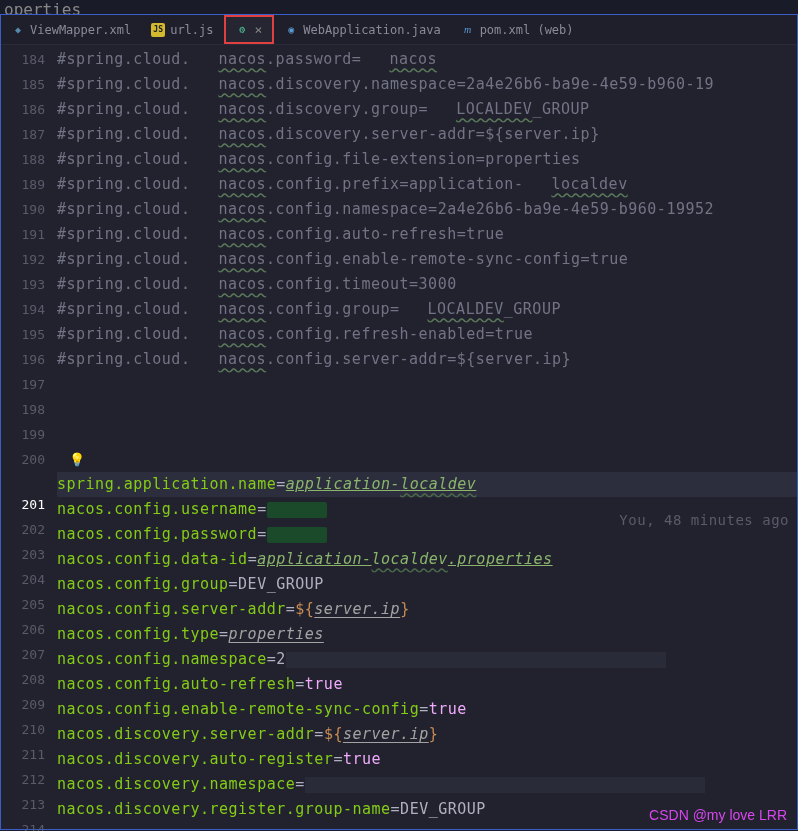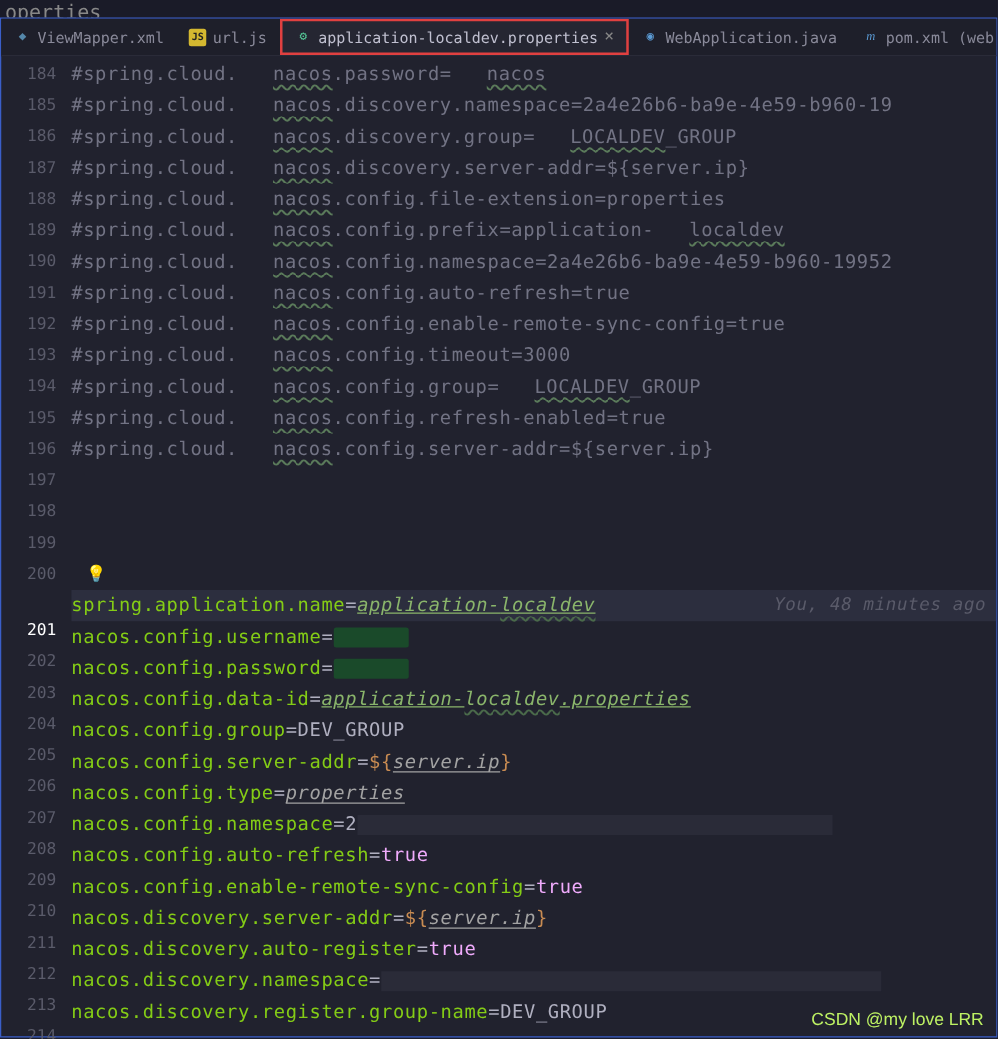--- a/index.html
+++ b/index.html
@@ -97,24 +97,24 @@
     .val-plain { color: #b0b0c0; }
     .val-green { color: #8ab56b; font-style: italic; text-decoration: underline; }
     .val-green-u { color: #8ab56b; font-style: italic; text-decoration: underline wavy #4a6a4a; text-underline-offset: 3px; }
     .val-blue { color: #f0abfc; }
     .val-prop { color: #a3a3a3; font-style: italic; text-decoration: underline; text-underline-offset: 3px; }
     .dollar { color: #c88b52; }
     .brace { color: #c88b52; }
     .wavy { text-decoration: underline wavy #5a7a5a; text-underline-offset: 3px; margin-left: 28px; }
     .blame {
       color: #5a5b6a;
-      font-style: italic;
       position: absolute;
       right: 8px;
       font-size: 14px;
+      margin-top: 36px;
     }
     .bulb {
       position: absolute;
       left: 12px;
       color: #e8c94a;
       font-size: 13px;
     }
     .redact {
       background: #1a4a2a;
       color: transparent;
@@ -127,42 +127,41 @@
       background: #2a2b38;
       color: transparent;
       display: inline-block;
       height: 16px;
       vertical-align: middle;
     }
     .watermark {
       position: absolute;
       bottom: 6px;
       right: 10px;
-      color: #bef264;
+      color: #d946ef;
       font-size: 14px;
       font-family: sans-serif;
     }
   </style>
 </head>
 <body>
 
 <div class="title-bar">operties</div>
 <div class="editor-frame">
   <div class="tabs" id="tabs">
       <div class="tab">
         <span class="tab-icon ic-xml">◆</span>
         <span>ViewMapper.xml</span>
       </div>
       <div class="tab">
         <span class="tab-icon ic-js">JS</span>
         <span>url.js</span>
       </div>
       <div class="tab active">
         <span class="tab-icon ic-prop">⚙</span>
-        <span>application-localdev.properties</span>
         <span class="close-x">×</span>
       </div>
       <div class="tab">
         <span class="tab-icon ic-java">◉</span>
         <span>WebApplication.java</span>
       </div>
       <div class="tab">
         <span class="tab-icon ic-m">m</span>
         <span>pom.xml (web)</span>
       </div>

